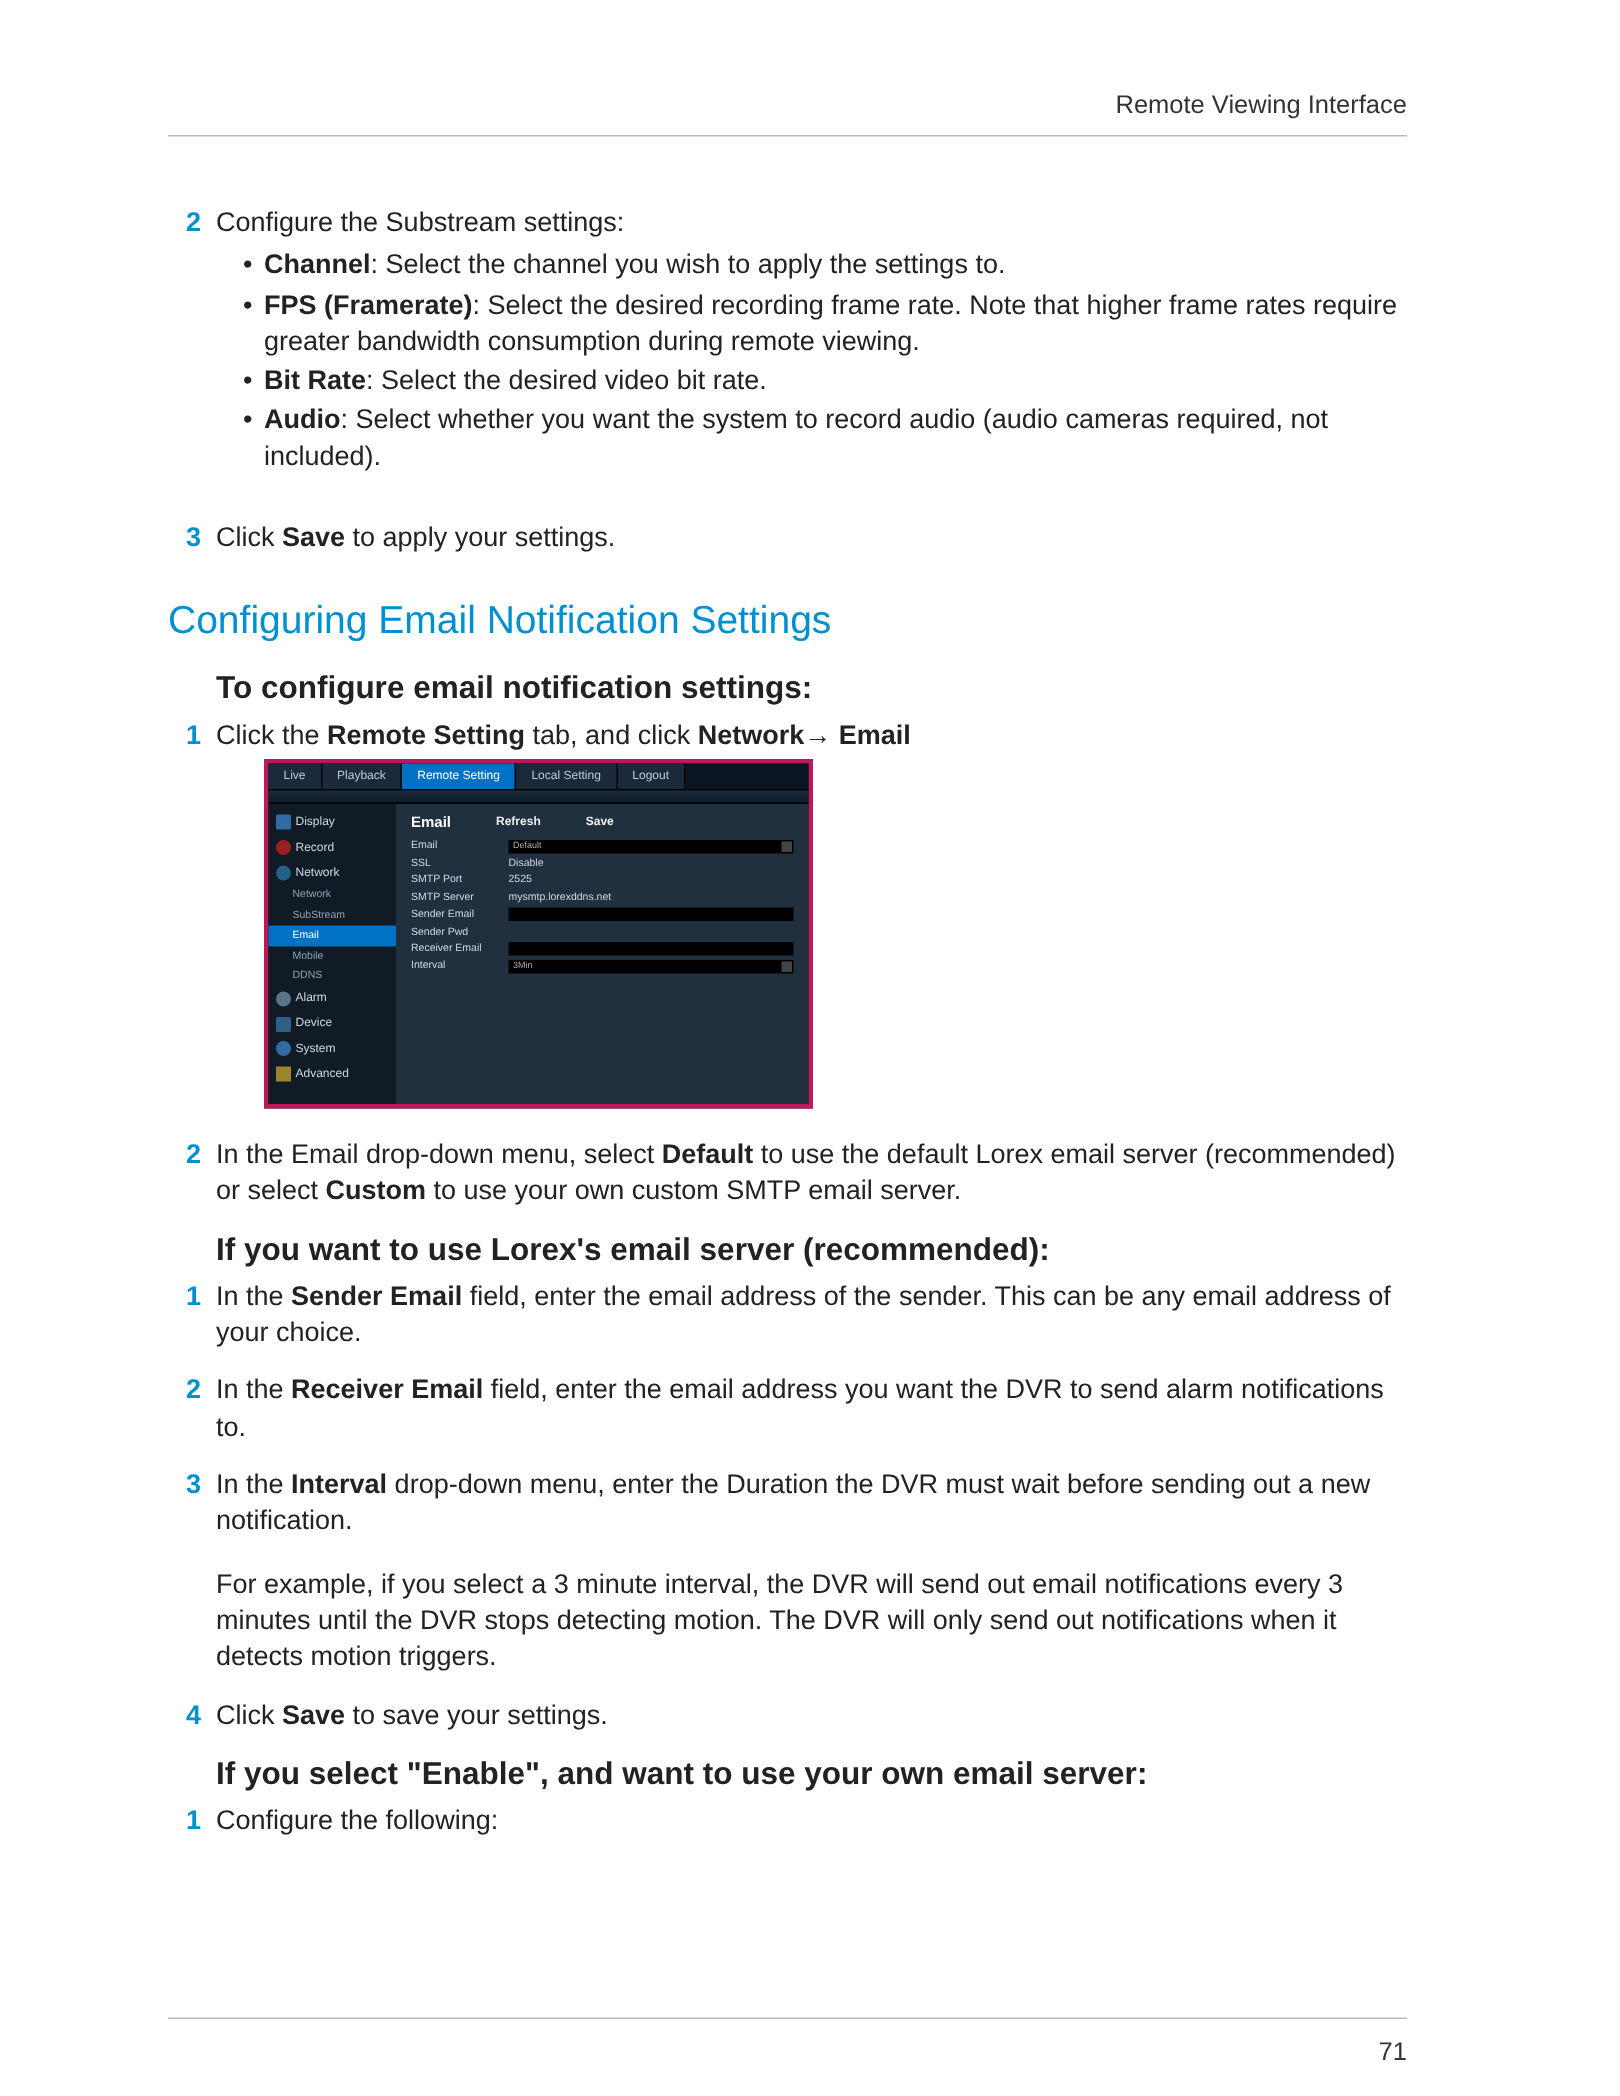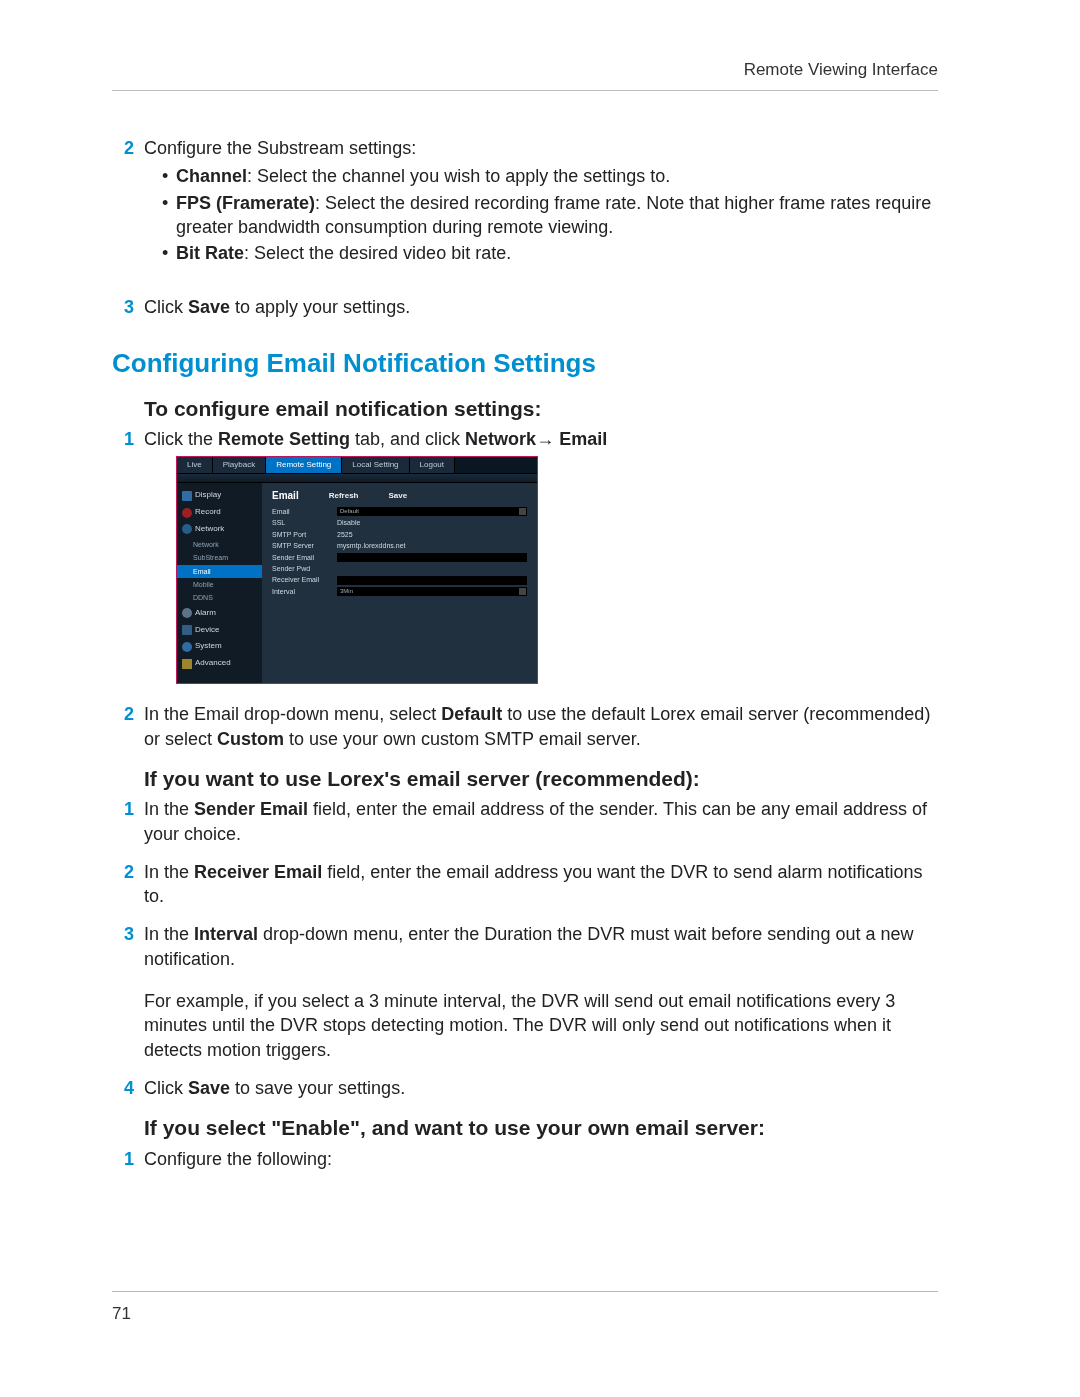--- a/index.html
+++ b/index.html
@@ -25,20 +25,21 @@
     border: none;
     border-top: 1px solid #bbb;
     margin: 0 0 45px 0;
   }
   .hr-bottom {
     border: none;
     border-top: 1px solid #bbb;
     margin-top: 120px;
   }
   .footer {
+    text-align: right;
     font-size: 17px;
     color: #333;
     margin-top: 12px;
   }
   .content {
     font-size: 18px;
     line-height: 1.35;
   }
   ol.main-list {
     list-style: none;
@@ -71,39 +72,39 @@
     margin-bottom: 2px;
   }
   .bullets li::before {
     content: "•";
     position: absolute;
     left: 0;
   }
   .section-title {
     margin: 26px 0 14px 0;
     font-size: 26px;
-    font-weight: 700;
+    font-weight: 400;
     color: #0090d0;
   }
   .sub-heading {
     font-weight: 700;
     margin: 4px 0 4px 0;
     font-size: 21px;
   }
   .indent-heading {
     margin-left: 32px;
   }
   .arrow {
     font-family: Arial, sans-serif;
   }
   
   .screenshot {
     margin: 4px 0 4px 32px;
     width: 360px;
-    border: 1px solid #be185d;
+    border: 3px solid #be185d;
     background: #0a1622;
     font-size: 8px;
     color: #cfd8e0;
     font-family: Arial, sans-serif;
   }
   .ss-tabs {
     display: flex;
     background: #0a1622;
     border-bottom: 1px solid #000;
   }
@@ -225,20 +226,21 @@
   <div class="content">
     <ol class="main-list">
       <li>
         <span class="num">2</span>
         <div class="body">
           <span>Configure the Substream settings:</span>
           <ul class="bullets">
             <li><strong>Channel</strong><span>: Select the channel you wish to apply the settings to.</span></li>
             <li><strong>FPS (Framerate)</strong><span>: Select the desired recording frame rate. Note that higher frame rates require greater bandwidth consumption during remote viewing.</span></li>
             <li><strong>Bit Rate</strong><span>: Select the desired video bit rate.</span></li>
+            <li><strong>Audio</strong><span>: Select whether you want the system to record audio (audio cameras required, not included).</span></li>
           </ul>
         </div>
       </li>
       <li>
         <span class="num">3</span>
         <div class="body"><span> Click </span><strong>Save</strong><span> to apply your settings.</span></div>
       </li>
     </ol>
 
     <h2 class="section-title">Configuring Email Notification Settings</h2>

